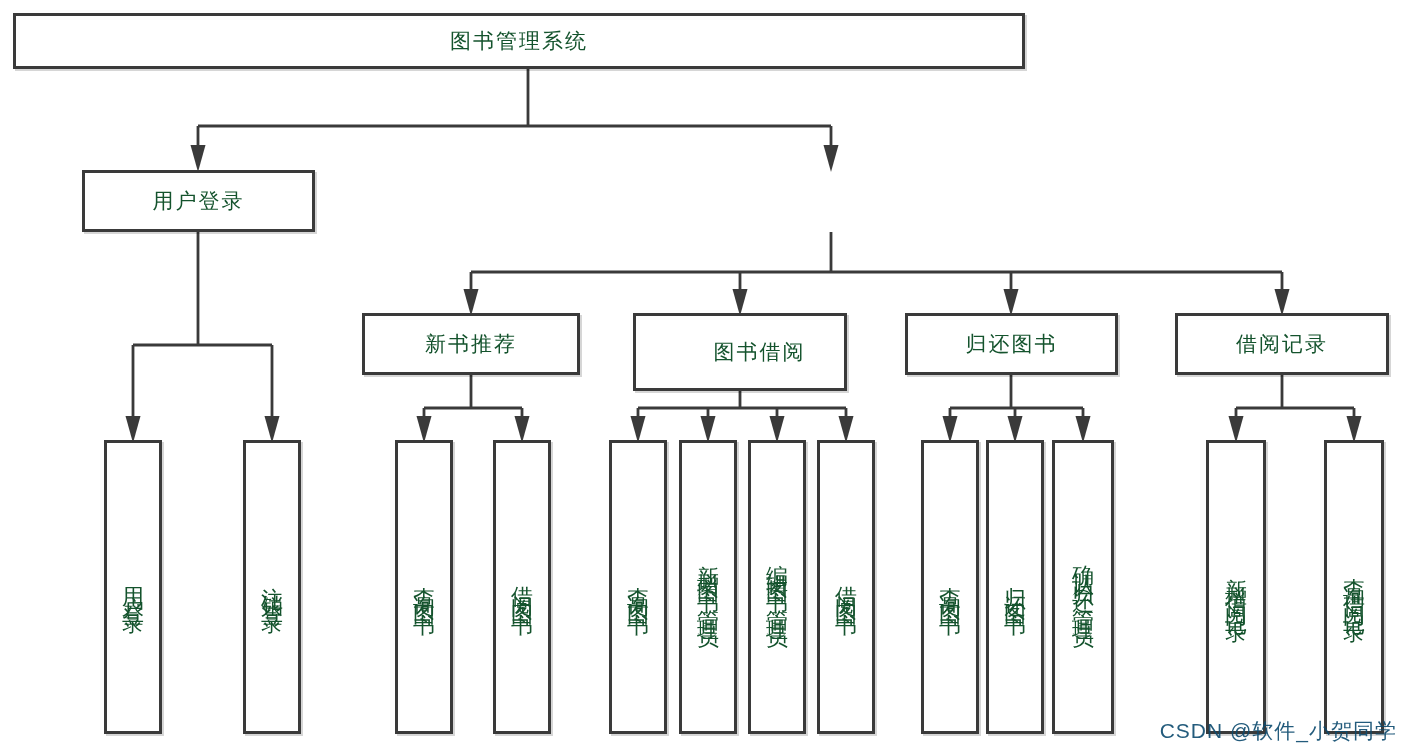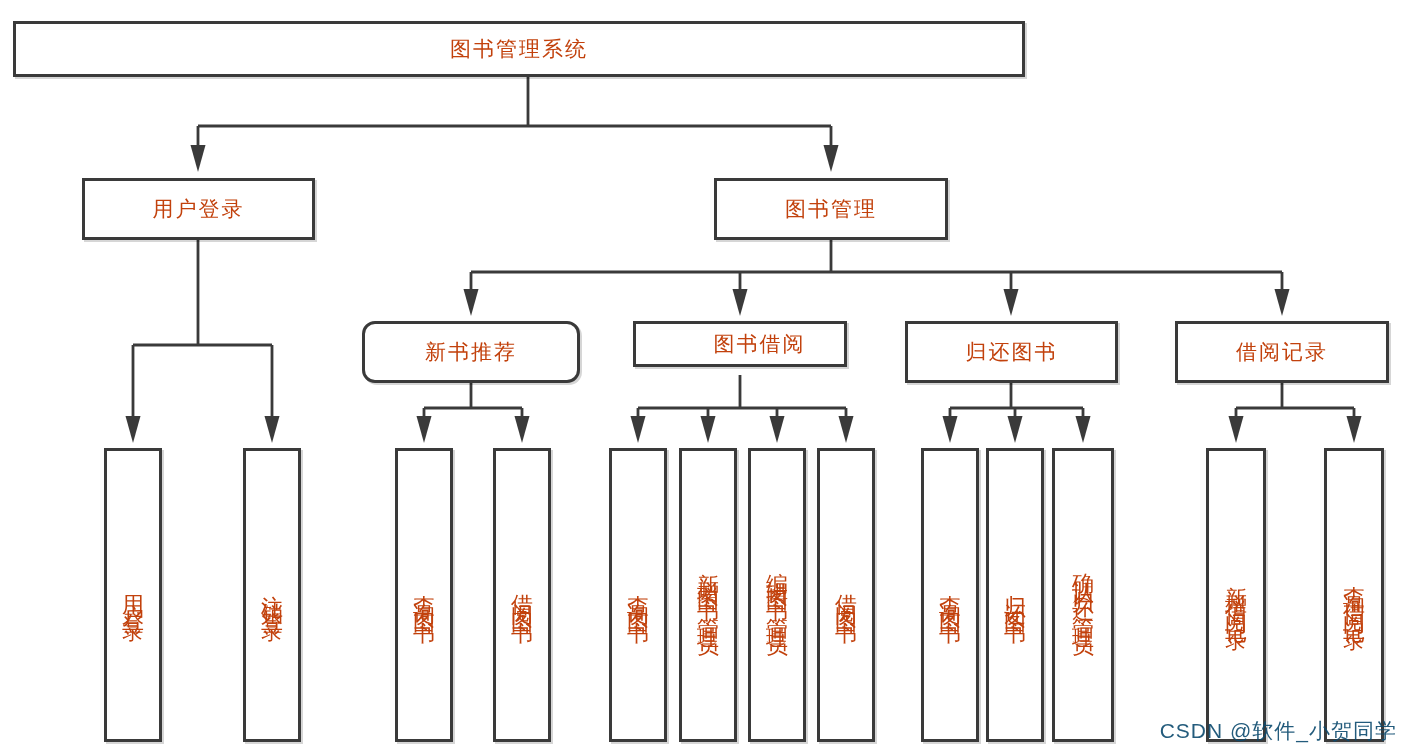--- a/index.html
+++ b/index.html
@@ -5,23 +5,22 @@
   html,body{margin:0;padding:0;background:#ffffff;}
   .stage{
     position:relative;width:1405px;height:747px;background:#ffffff;
     font-family:"Liberation Sans","DejaVu Sans",sans-serif;overflow:hidden;
   }
   svg.wires{position:absolute;left:0;top:0;width:1405px;height:747px;}
   .node{
     position:absolute;box-sizing:border-box;background:#ffffff;
     border:3px solid #3a3a3a;box-shadow:2px 2px 0 rgba(0,0,0,0.16);
     display:flex;align-items:center;justify-content:center;
-    font-size:21px;color:#c2410c;letter-spacing:2px;line-height:1.2;
+    font-size:21px;color:#14532d;letter-spacing:2px;line-height:1.2;
     white-space:nowrap;
-    margin-top:8px;
   }
   .node.v{
     writing-mode:vertical-rl;text-orientation:mixed;
     font-size:22px;letter-spacing:9px;line-height:1;white-space:normal;
     padding:8px 0;
   }
   .watermark{
     position:absolute;right:8px;bottom:2px;
     font-size:21px;letter-spacing:1px;color:#0c4a6e;opacity:.9;
   }
@@ -87,24 +86,23 @@
       <use href="#ah" x="1015" y="443"></use>
       <use href="#ah" x="1083" y="443"></use>
       <use href="#ah" x="1236" y="443"></use>
       <use href="#ah" x="1354" y="443"></use>
     </g>
   </svg>
 
   <div class="node" style="left:13px;top:13px;width:1012px;height:56px;">图书管理系统</div>
 
   <div class="node" style="left:82px;top:170px;width:233px;height:62px;">用户登录</div>
-  <div class="node" style="left:714px;top:170px;width:234px;height:62px;">图书管理</div>
 
-  <div class="node" style="left:362px;top:313px;width:218px;height:62px;border-radius:13px;">新书推荐</div>
-  <div class="node" style="left:633px;top:313px;width:214px;height:46px;padding-left:39px;">图书借阅</div>
+  <div class="node" style="left:362px;top:313px;width:218px;height:62px;">新书推荐</div>
+  <div class="node" style="left:633px;top:313px;width:214px;height:78px;padding-left:39px;">图书借阅</div>
   <div class="node" style="left:905px;top:313px;width:213px;height:62px;">归还图书</div>
   <div class="node" style="left:1175px;top:313px;width:214px;height:62px;">借阅记录</div>
 
   <div class="node v" style="left:104px;top:440px;width:58px;height:294px;">用户登录</div>
   <div class="node v" style="left:243px;top:440px;width:58px;height:294px;">注销登录</div>
 
   <div class="node v" style="left:395px;top:440px;width:58px;height:294px;">查询图书</div>
   <div class="node v" style="left:493px;top:440px;width:58px;height:294px;">借阅图书</div>
 
   <div class="node v" style="left:609px;top:440px;width:58px;height:294px;">查询图书</div>

